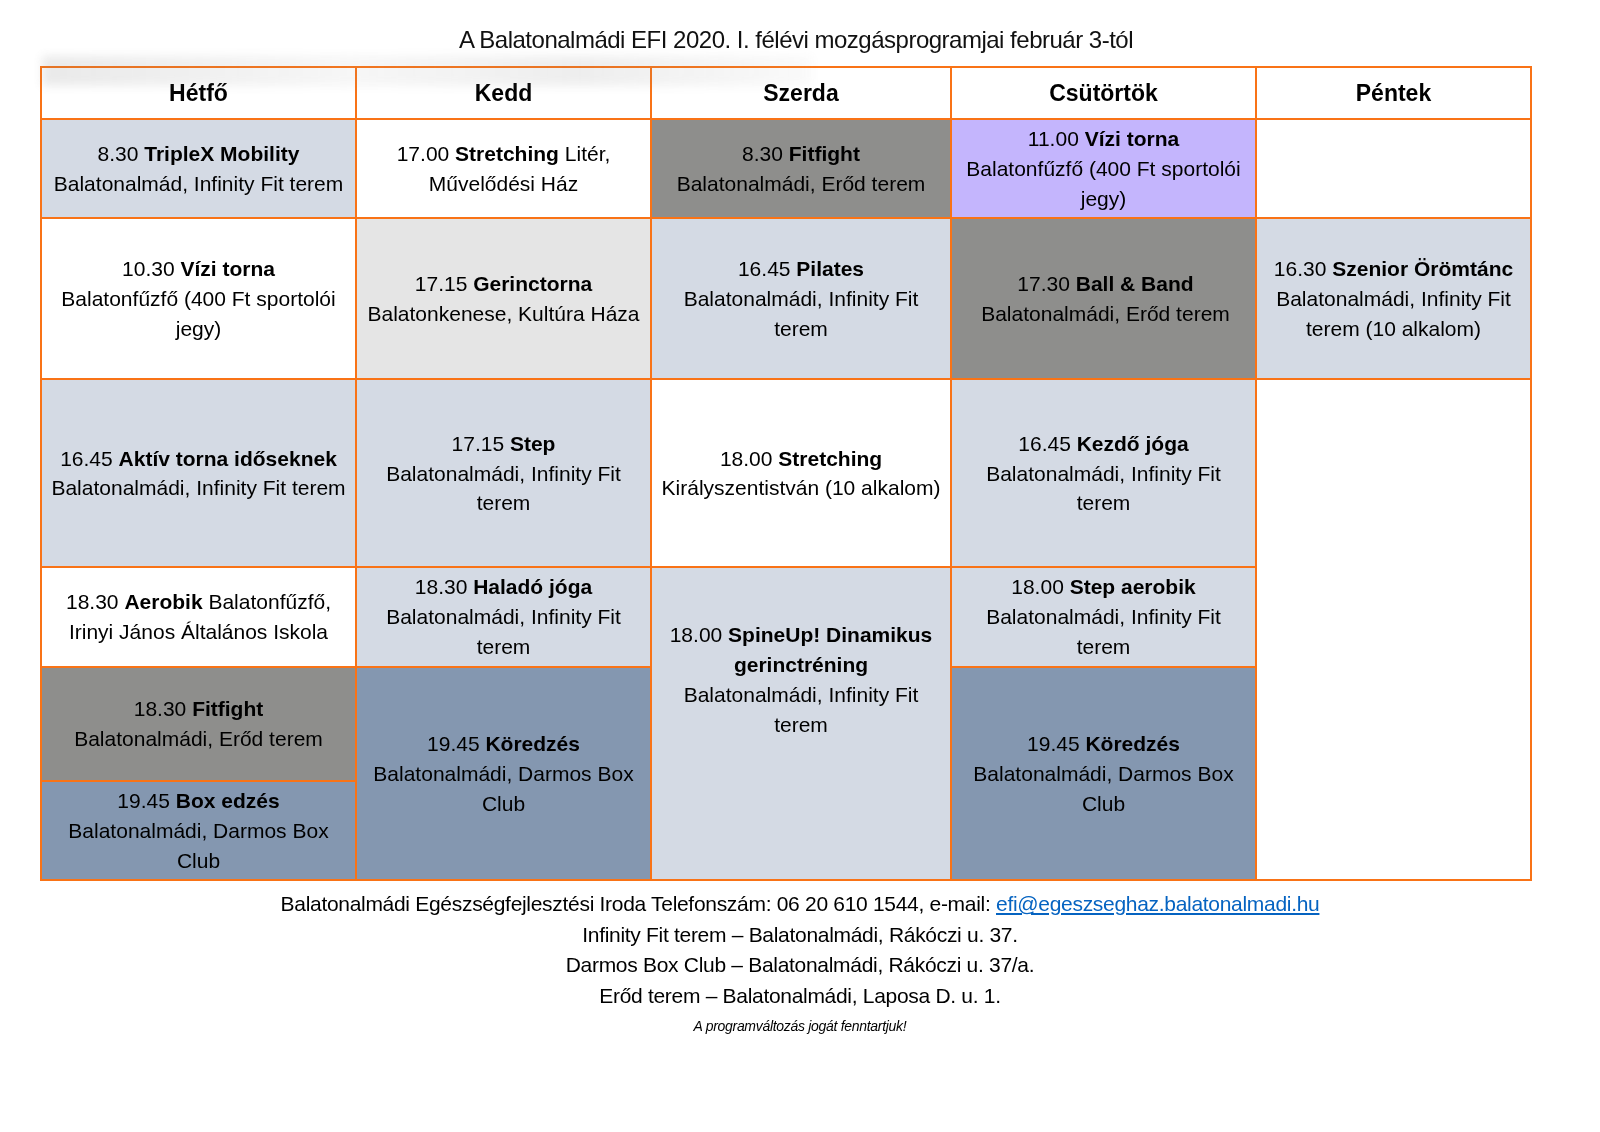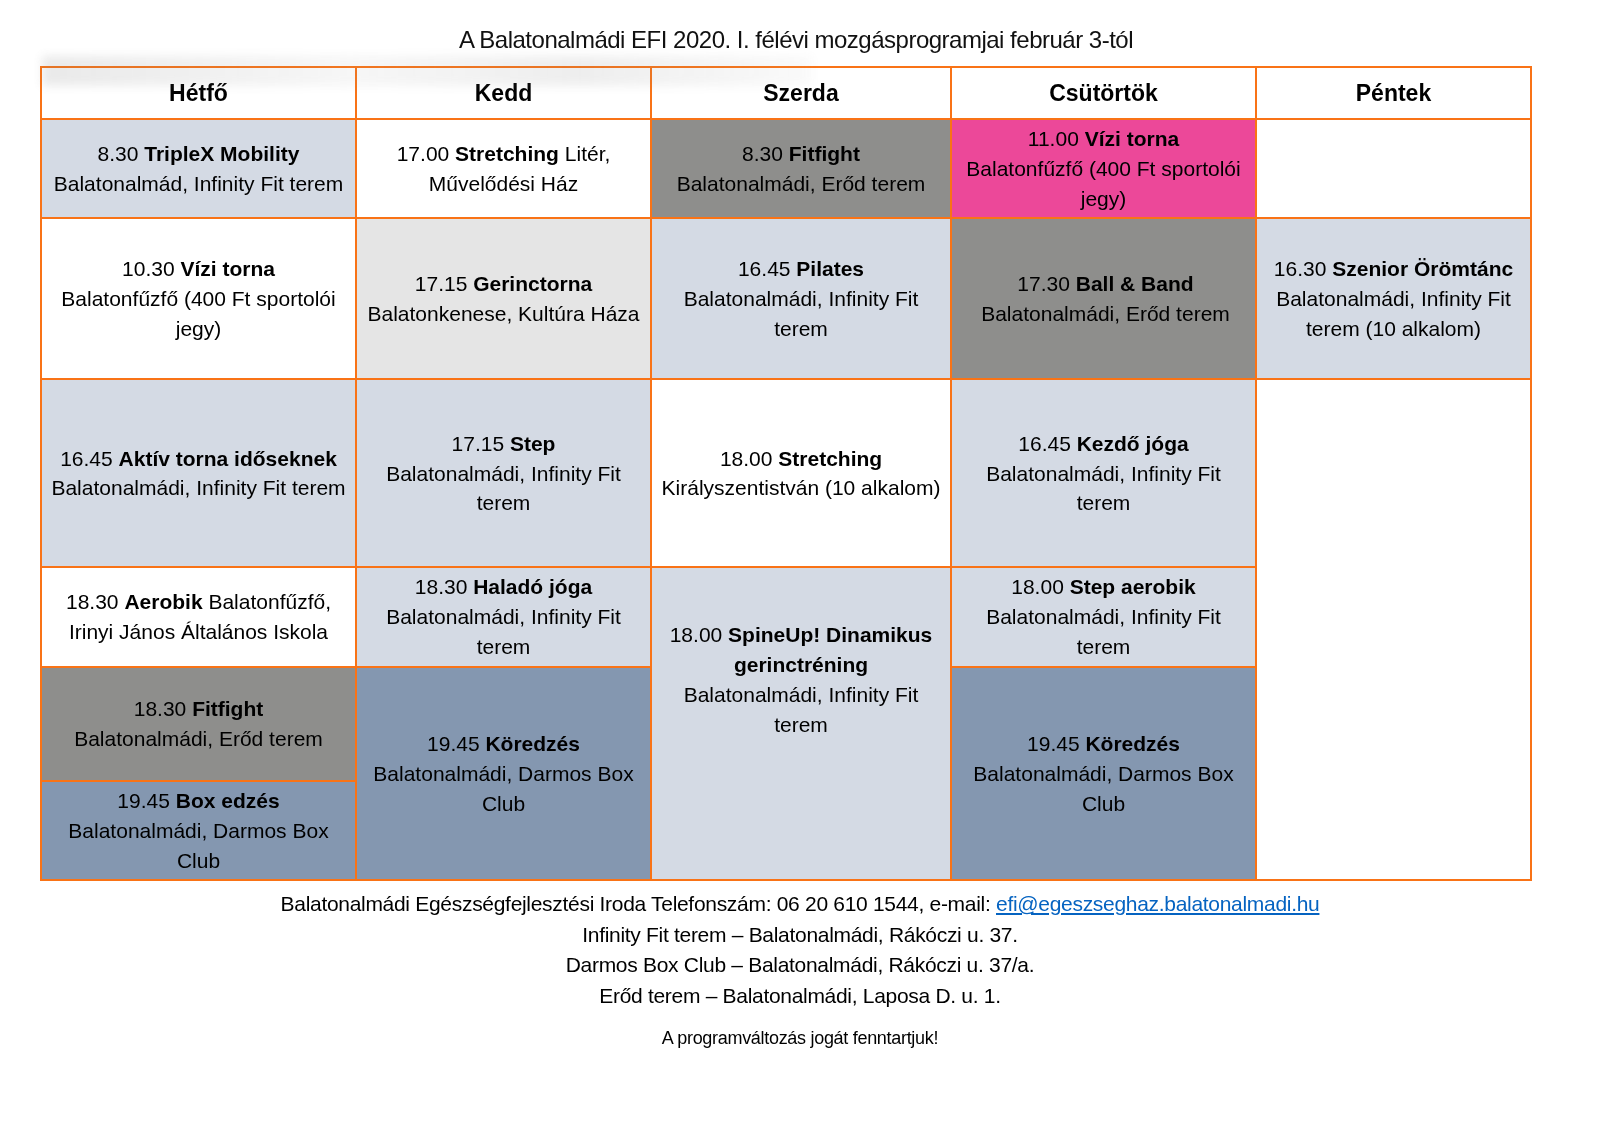--- a/index.html
+++ b/index.html
@@ -27,21 +27,21 @@
   .r1{height:91px}.r2{height:161px}.r3{height:188px}
   .r4{height:97px}.r5{height:114px}.r6{height:99px}
   td.cell{font-size:21px;line-height:1.42;}
   td.cell b{font-weight:700;}
   td.cell .loc{display:block;}
   td.cell .loc.inline{display:inline;}
   td.vtop{vertical-align:top;padding-top:52px;}
   .footer{margin-top:9px;text-align:center;font-size:21px;line-height:1.36;letter-spacing:-0.3px;}
   .footer .fline{margin:0 0 2px 0;}
   .footer a{text-decoration:underline;cursor:pointer;}
-  .footer .small{font-size:18px;margin-top:15px;}
+  .footer .small{font-size:14px;margin-top:6px;font-style:italic;}
 </style>
 </head>
 <body>
 
 <div class="smudge"></div>
 
 <h1 class="page-title">A Balatonalmádi EFI 2020. I. félévi mozgásprogramjai február 3-tól</h1>
 
 <table class="schedule">
   <colgroup>
@@ -69,21 +69,21 @@
     <td class="cell" style="background: rgb(255, 255, 255);">
       <span>17.00</span>
       <b>Stretching</b>
       <span class="loc inline">Litér, Művelődési Ház</span>
     </td>
     <td class="cell" style="background: rgb(142, 142, 140);">
       <span>8.30</span>
       <b>Fitfight</b>
       <span class="loc">Balatonalmádi, Erőd terem</span>
     </td>
-    <td class="cell" style="background: #ec4899;">
+    <td class="cell" style="background: #c4b5fd;">
       <span>11.00</span>
       <b>Vízi torna</b>
       <span class="loc">Balatonfűzfő (400 Ft sportolói jegy)</span>
     </td>
     <td class="cell" style="background: rgb(255, 255, 255);"></td>
   </tr>
 
   <tr class="r2">
     <td class="cell" style="background: rgb(255, 255, 255);">
       <span>10.30</span>

